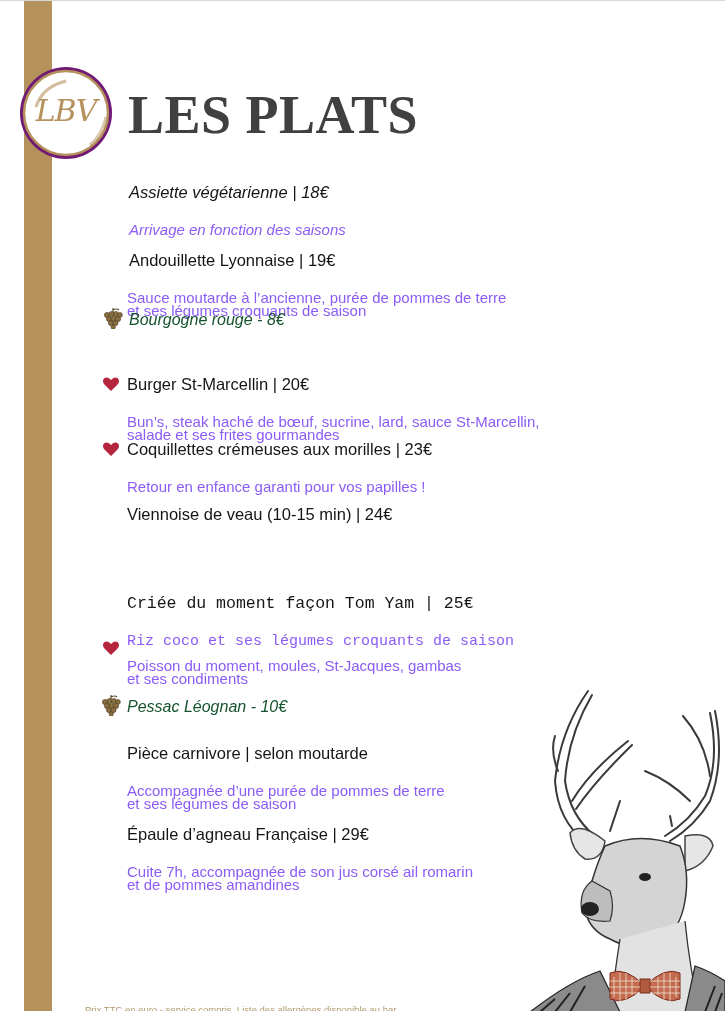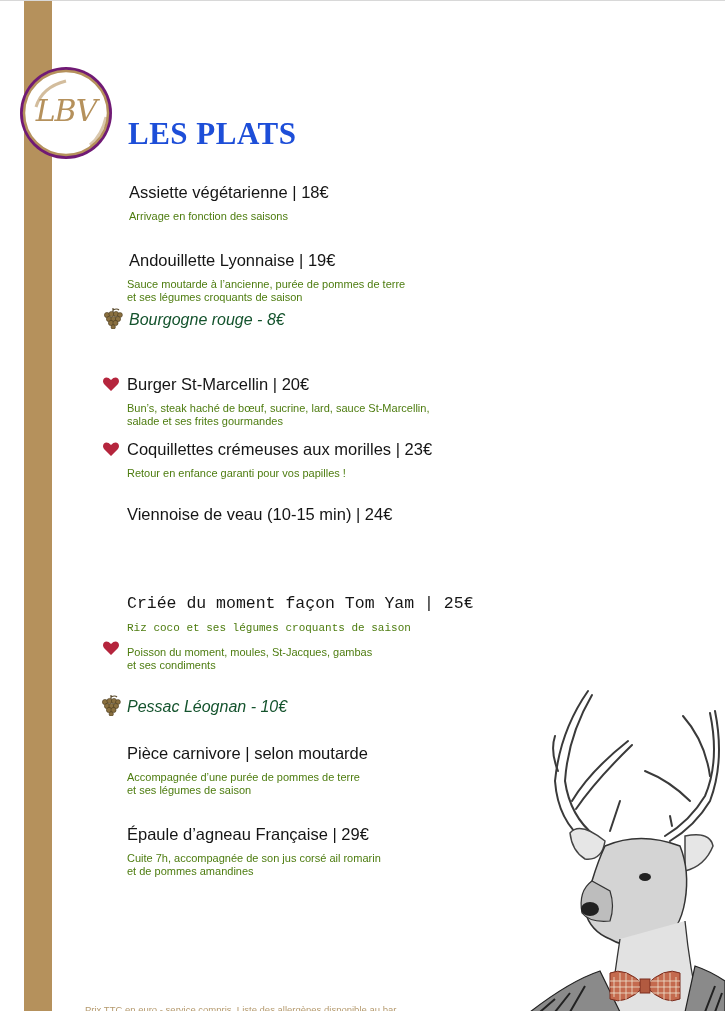--- a/index.html
+++ b/index.html
@@ -20,31 +20,30 @@
     }
     .logo svg { position: absolute; left: 0; top: 0; }
     .logo-text {
       position: absolute; left: 0; top: 26px; width: 92px; text-align: center;
       font-family: "DejaVu Serif", serif; font-style: italic; font-size: 30px;
       color: #b5915c; letter-spacing: -1px;
     }
     .page-title {
       position: absolute; left: 128px; top: 86px;
       font-family: "Liberation Serif", "DejaVu Serif", serif;
-      font-size: 31px; font-weight: bold; color: #1d4ed8; letter-spacing: 0.5px;
+      font-size: 54px; font-weight: bold; color: #404040; letter-spacing: 0.5px;
       line-height: 56px;
-      margin-top: 19px;
     }
     .dish { position: absolute; left: 127px; width: 460px; }
     .dish-name {
       font-size: 16.5px; color: #151515; line-height: 20px; white-space: nowrap;
       font-weight: 500;
     }
     .dish-desc {
-      margin-top: 8px; font-size: 11px; color: #4d7c0f; line-height: 12.5px; white-space: pre-line;
+      margin-top: 22px; font-size: 15px; color: #8b5cf6; line-height: 12.5px; white-space: pre-line;
     }
     .heart {
       position: absolute; left: -25px; top: 2px; width: 18px; height: 16px; color: #b5253d;
     }
     .wine {
       position: absolute; left: 0; font-style: italic; font-size: 16px; color: #14532d; white-space: nowrap;
     }
     .grape {
       position: absolute; left: -26px; top: -4px; width: 20px; height: 22px;
     }
@@ -64,21 +63,21 @@
   <svg width="92" height="92" viewBox="0 0 92 92">
     <circle cx="46" cy="46" r="42" fill="#fff" stroke="#b5915c" stroke-width="2.5"></circle>
     <path d="M16 40 Q 22 20 46 14" stroke="#b5915c" stroke-width="3" fill="none" opacity="0.6"></path>
     <path d="M70 78 Q 82 68 86 50" stroke="#b5915c" stroke-width="3" fill="none" opacity="0.5"></path>
   </svg>
   <div class="logo-text">LBV</div>
 </div>
 
 <div class="page-title">LES PLATS</div>
 
-<div class="dish" style="top:181px; left:129px;">
+<div class="dish" style="top:181px; left:129px;font-style:italic;">
   <div class="dish-name">Assiette végétarienne | 18€</div>
   <div class="dish-desc">Arrivage en fonction des saisons</div>
 </div>
 
 <div class="dish" style="top:249px; left:129px;">
   <div class="dish-name">Andouillette Lyonnaise | 19€</div>
   <div class="dish-desc" style="left:-2px; position:relative;">Sauce moutarde à l’ancienne, purée de pommes de terre
 et ses légumes croquants de saison</div>
   <div class="wine" style="top:61px; left:0;">
     <svg class="grape" viewBox="0 0 20 22">

